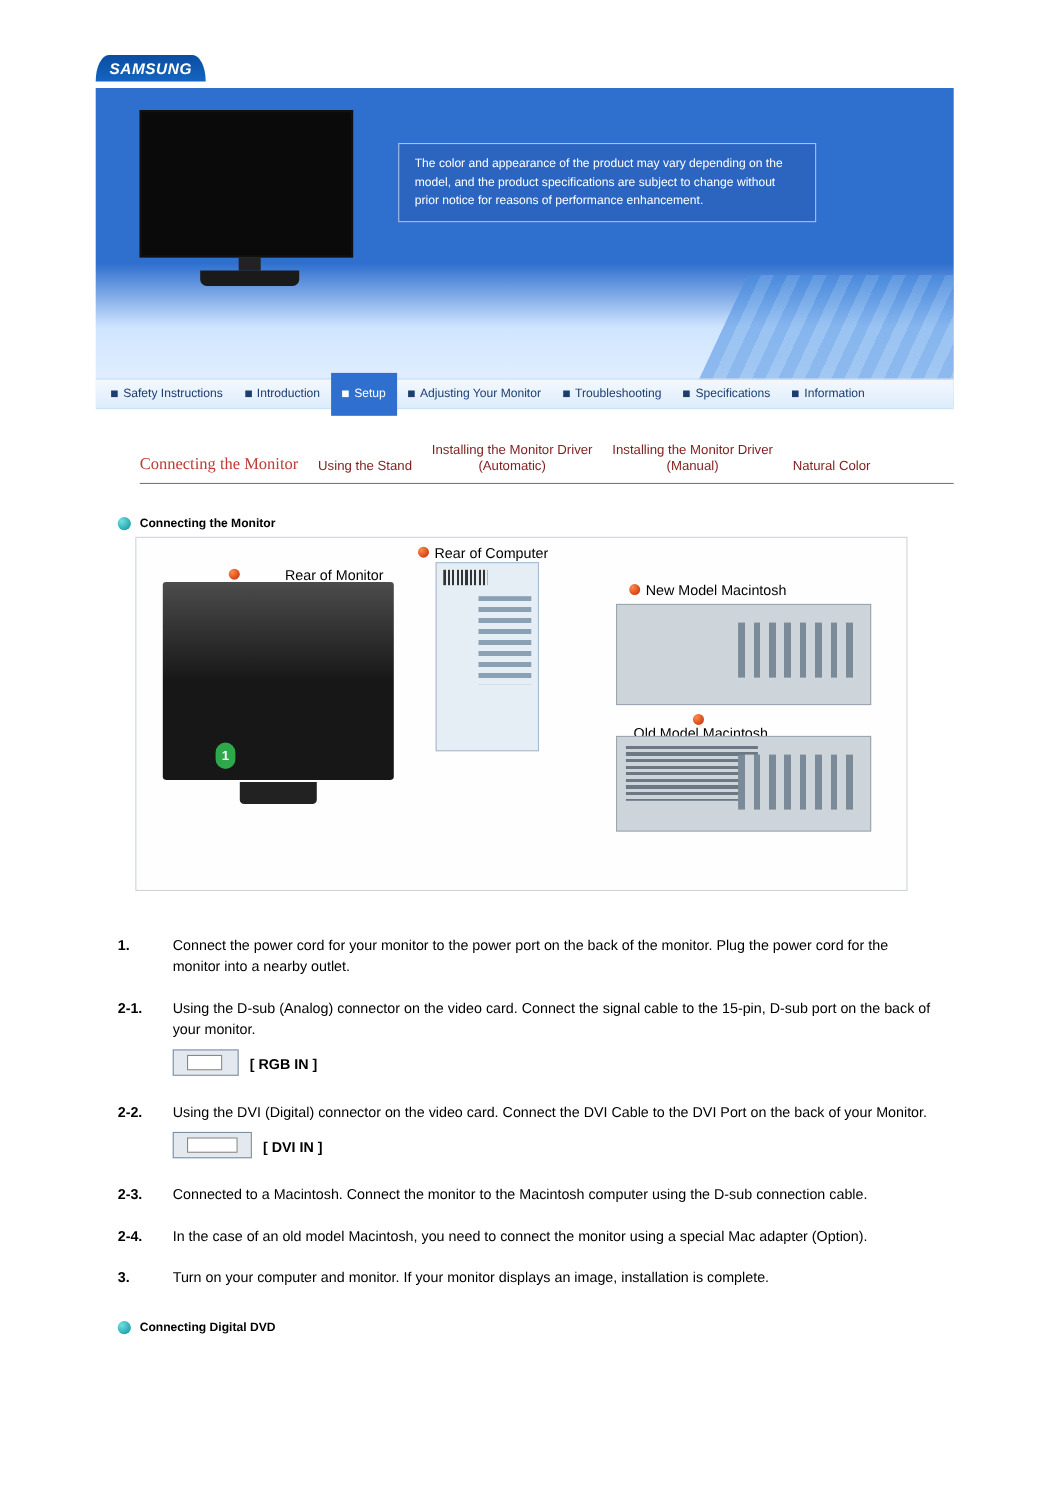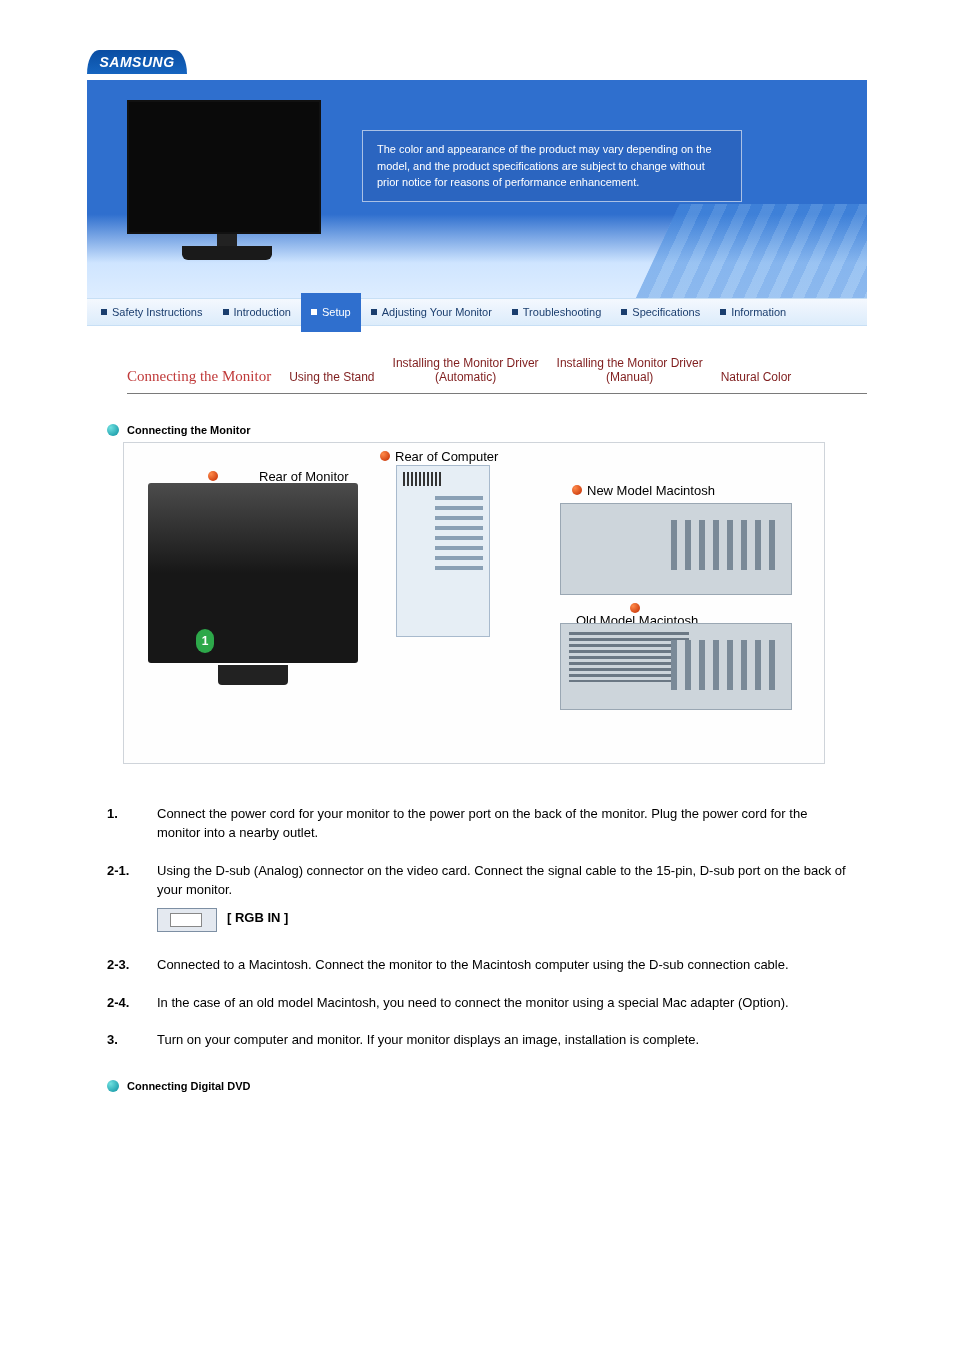--- a/index.html
+++ b/index.html
@@ -24,21 +24,21 @@
     font-weight: bold;
     font-style: italic;
     font-size: 14px;
     text-align: center;
     line-height: 24px;
     letter-spacing: 0.5px;
     margin-bottom: 6px;
   }
   .hero {
     width: 780px;
-    height: 244px;
+    height: 290px;
     background: linear-gradient(180deg,#2f6fce 0%,#2f6fce 55%,#cfe5ff 75%,#e9f3ff 100%);
     position: relative;
     overflow: hidden;
     text-decoration: underline;
   }
   .hero-monitor {
     position: absolute;
     left: 40px;
     top: 20px;
     width: 200px;
@@ -249,21 +249,21 @@
     line-height: 1.5;
   }
   .step-num {
     width: 50px;
     font-weight: bold;
     flex-shrink: 0;
   }
   .step-body { flex: 1; }
   .port-badge {
     display: inline-flex;
-    align-items: flex-start;
+    align-items: flex-end;
     margin: 8px 0 0 0;
   }
   .port-vis {
     width: 58px;
     height: 22px;
     background: #e4e9f0;
     border: 1px solid #7d8fa3;
     margin-right: 10px;
     position: relative;
   }
@@ -387,20 +387,32 @@
         <div>Using the D-sub (Analog) connector on the video card. Connect the signal cable to the 15-pin, D-sub port on the back of your monitor.</div>
         <div class="port-badge">
           <span class="port-vis">
               <span class="plug"></span>
             </span>
           <span class="port-label">[ RGB IN ]</span>
         </div>
       </div>
     </div>
 
+    <div class="step-row">
+      <div class="step-num">2-2.</div>
+      <div class="step-body">
+        <div>Using the DVI (Digital) connector on the video card. Connect the DVI Cable to the DVI Port on the back of your Monitor.</div>
+        <div class="port-badge">
+          <span class="port-vis dvi">
+              <span class="plug"></span>
+            </span>
+          <span class="port-label">[ DVI IN ]</span>
+        </div>
+      </div>
+    </div>
 
     <div class="step-row">
       <div class="step-num">2-3.</div>
       <div class="step-body">Connected to a Macintosh. Connect the monitor to the Macintosh computer using the D-sub connection cable.</div>
     </div>
 
     <div class="step-row">
       <div class="step-num">2-4.</div>
       <div class="step-body">In the case of an old model Macintosh, you need to connect the monitor using a special Mac adapter (Option).</div>
     </div>

